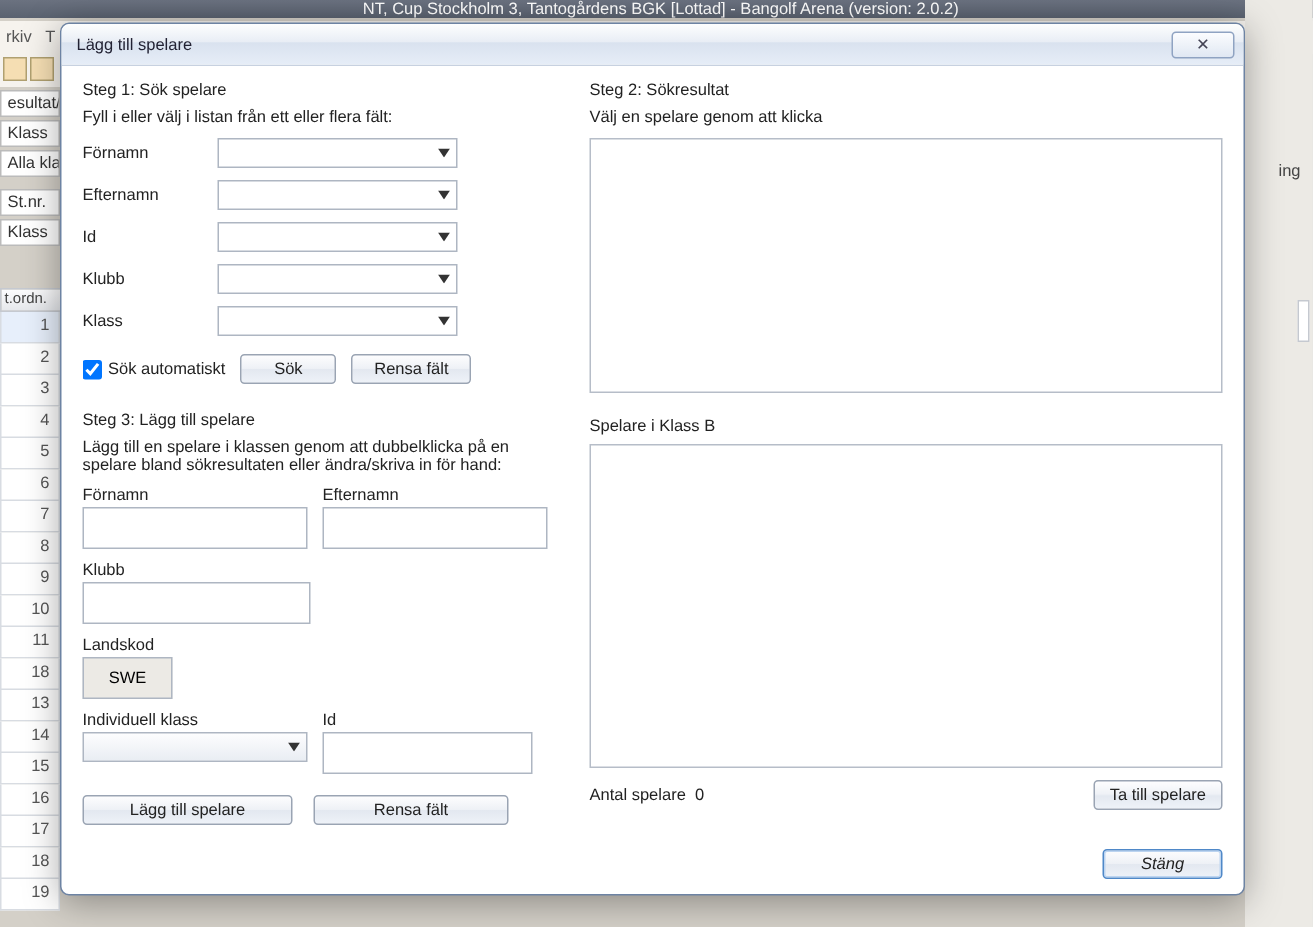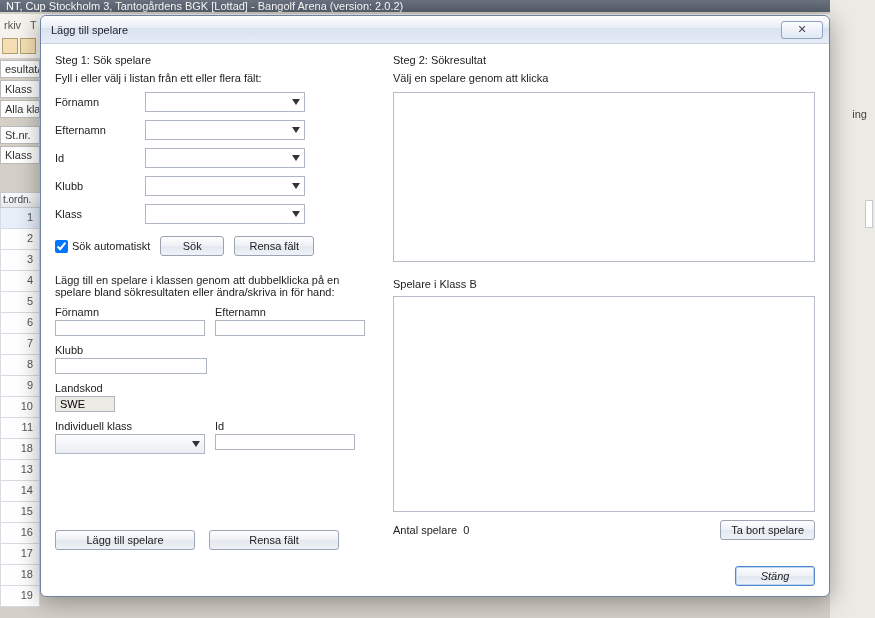--- a/index.html
+++ b/index.html
@@ -1,18 +1,18 @@
 <!DOCTYPE html>
 <html><head>
 <meta charset="utf-8">
 <style>
 * { box-sizing: border-box; margin: 0; padding: 0; font-family: "Segoe UI", Tahoma, sans-serif; font-size: 11px; }
 body { background: #d4d0c8; width: 875px; height: 618px; overflow: hidden; position: relative; }
 
-.bg-window { position: absolute; top: 0; left: 0; right: 0; height: 12px; background: linear-gradient(#6b7280,#5a6270); color: #fff; padding-left: 6px; line-height: 12px; font-size: 11px; white-space: nowrap; }
+.bg-window { position: absolute; top: 0; left: 0; right: 0; height: 12px; background: linear-gradient(#6b7280,#5a6270); color: #fff; padding-left: 6px; line-height: 12px; font-size: 11px; white-space: nowrap; text-align: center; }
 .bg-menu { position: absolute; top: 14px; left: 0; right: 0; height: 22px; background: #f6f3ee; color: #555; padding-left: 4px; line-height: 22px; }
 .bg-toolbar { position: absolute; top: 36px; left: 0; width: 40px; height: 22px; background: #f6f3ee; display: flex; gap: 2px; padding: 2px; }
 .bg-toolbar .ico { width: 16px; height: 16px; background: #f5deb3; border: 1px solid #b0a070; }
 .bg-tabs { position: absolute; top: 60px; left: 0; width: 40px; color: #333; }
 .bg-tabs .tab { background: #fff; border: 1px solid #bbb; padding: 2px 4px; margin-bottom: 2px; white-space: nowrap; overflow: hidden; }
 .bg-grid-head { position: absolute; top: 192px; left: 0; width: 59px; height: 16px; background: linear-gradient(#fcfcfd,#e6e8ec); border: 1px solid #c5c9d0; font-size: 10px; padding-left: 2px; line-height: 14px; color: #444; }
 .bg-grid { position: absolute; top: 208px; left: 0; width: 40px; }
 .bg-grid .row { height: 21px; background: #fff; border: 1px solid #d8dce2; border-top: none; text-align: right; padding-right: 6px; line-height: 19px; color: #555; }
 .bg-grid .row.sel { background: #e7effb; }
 .bg-right { position: absolute; top: 0; right: 0; width: 45px; height: 618px; background: #eceae5; }
@@ -40,21 +40,21 @@
 
 .row-auto { display: flex; align-items: center; gap: 10px; margin-top: 4px; }
 .chk { display: flex; align-items: center; gap: 4px; }
 .chk input { width: 13px; height: 13px; }
 .btn { height: 20px; min-width: 80px; padding: 0 10px; border: 1px solid #9aa4b3; border-radius: 3px; background: linear-gradient(#fdfdfe,#eef1f6 48%,#e3e8f0 52%,#eef2f8); color: #222; cursor: pointer; }
 .btn.primary { border-color: #4f88c8; box-shadow: 0 0 0 1px #bcd4f0 inset; font-style: italic; }
 
 .sec-gap { height: 18px; }
 
 .small-lbl { margin-bottom: 2px; }
-.txt { height: 16px; border: 1px solid #aeb6c2; background: #fff; padding: 0 4px; }
+.txt { height: 28px; border: 1px solid #aeb6c2; background: #fff; padding: 0 4px; text-align: center; }
 .ro { background: #eceae5; }
 .pair { display: flex; gap: 10px; margin-bottom: 8px; }
 .pair .fld { display: flex; flex-direction: column; }
 .btnrow { display: flex; gap: 14px; margin-top: auto; }
 
 .listbox { border: 1px solid #b6bdc8; background: #fff; }
 .listbox.big1 { height: 170px; margin-bottom: 16px; }
 .listbox.big2 { height: 216px; margin-bottom: 8px; }
 .count-row { display: flex; align-items: center; margin-bottom: 6px; }
 .count-row .spacer { flex: 1; }
@@ -180,20 +180,21 @@
         <label class="chk">
           <input type="checkbox" checked="" style="">
           <span>Sök automatiskt</span>
         </label>
         <button class="btn" style="min-width:64px">Sök</button>
         <button class="btn">Rensa fält</button>
       </div>
 
       <div class="sec-gap"></div>
 
+      <div class="step-title">Steg 3: Lägg till spelare</div>
       <div class="hint" style="max-width:300px">Lägg till en spelare i klassen genom att dubbelklicka på en spelare bland sökresultaten eller ändra/skriva in för hand:</div>
 
       <div class="pair">
         <div class="fld" style="width:150px">
           <div class="small-lbl">Förnamn</div>
           <input class="txt" type="text" style="">
         </div>
         <div class="fld" style="width:150px">
           <div class="small-lbl">Efternamn</div>
           <input class="txt" type="text" style="">
@@ -243,21 +244,21 @@
       <div class="listbox big1"></div>
 
       <div class="step-title">Spelare i Klass B</div>
       <div class="listbox big2"></div>
 
       <div class="count-row">
         <span>Antal spelare</span>
         &nbsp;&nbsp;
         <span>0</span>
         <span class="spacer"></span>
-        <button class="btn">Ta bort spelare</button>
+        <button class="btn">Ta till spelare</button>
       </div>
     </div>
   </div>
 
   <div class="footer">
     <button class="btn primary">Stäng</button>
   </div>
 </div>
 
 </body></html>

